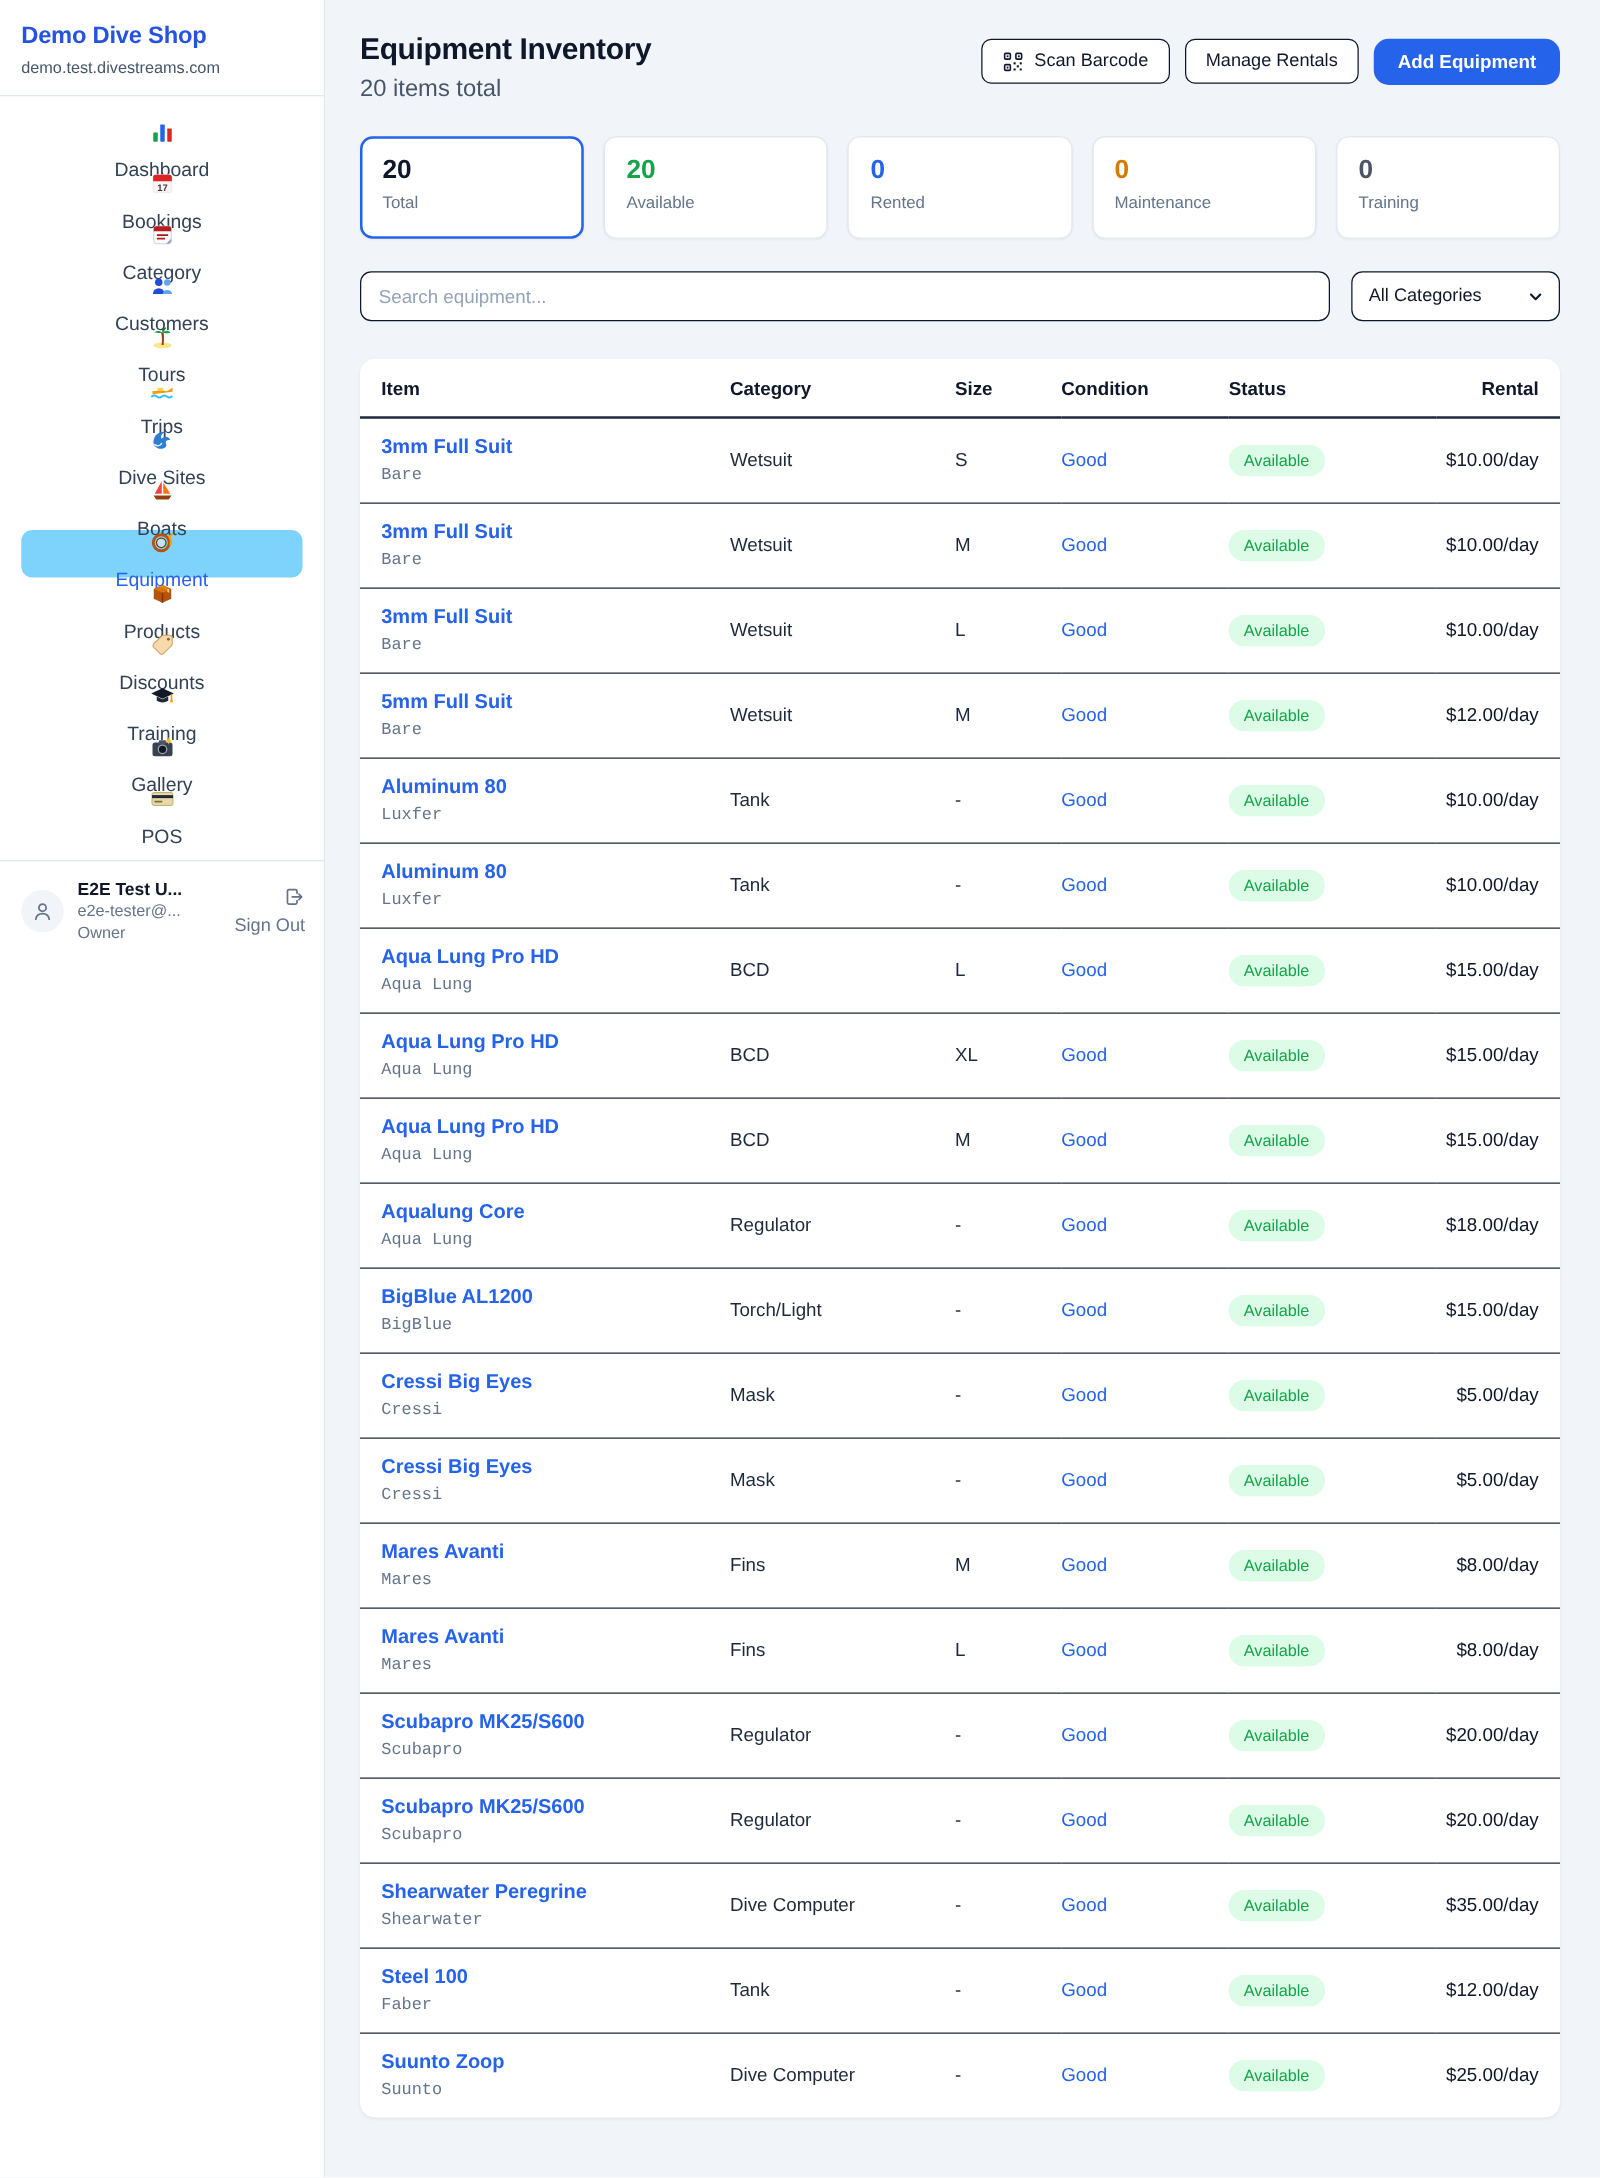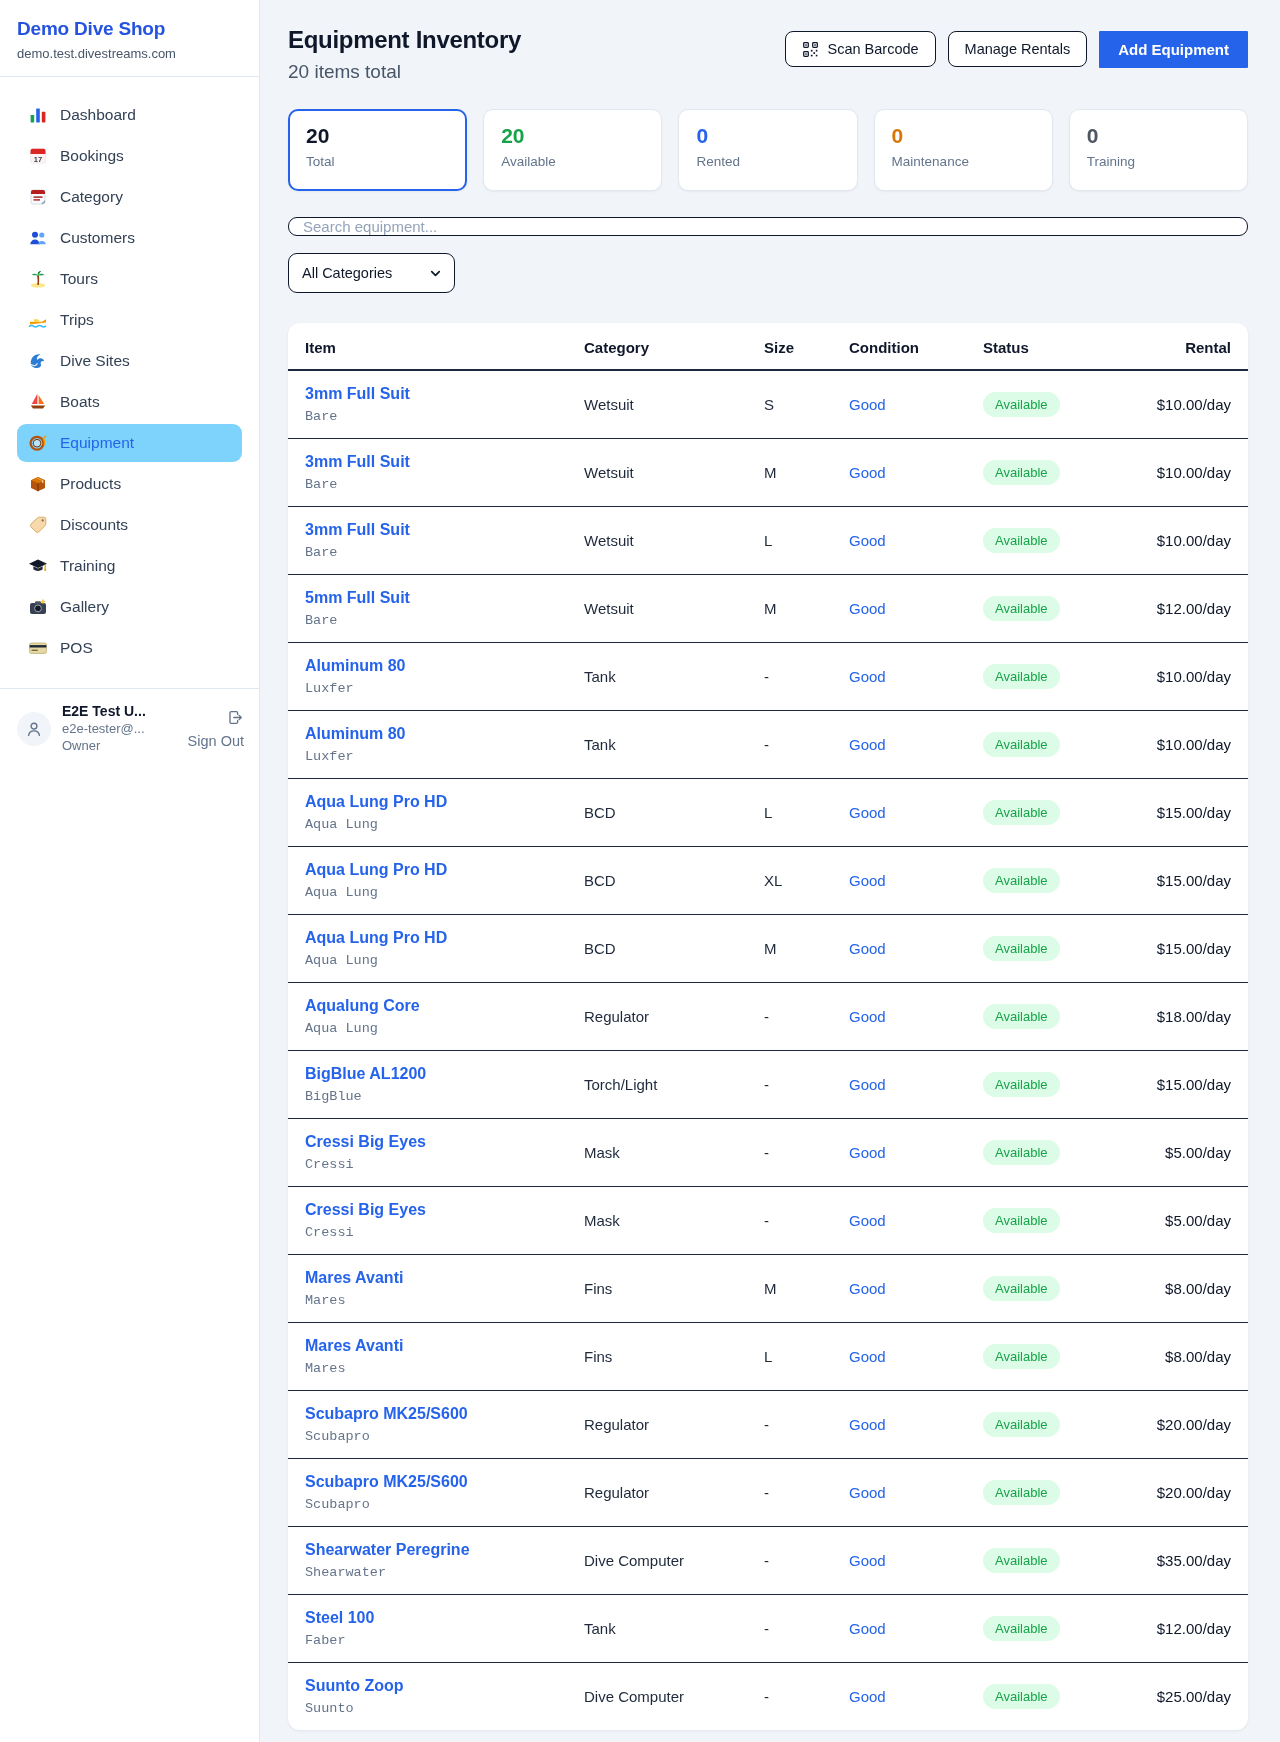--- a/index.html
+++ b/index.html
@@ -11,50 +11,50 @@
   }
   .app { display:flex; width:1280px; height:1742px; }
 
   
   .sidebar { width:260px; flex:none; background:#fff; border-right:1px solid #e2e8f0; display:flex; flex-direction:column; }
   .sb-head { padding:18px 17px 15px; }
   .sb-title { font-size:19px; font-weight:700; color:#2553df; letter-spacing:-0.2px; cursor:pointer; }
   .sb-sub { font-size:13px; color:#475569; margin-top:6px; }
   .sb-divider { border-top:1px solid #e2e8f0; }
   .sb-nav { padding:16px 0 18px; }
-  .nav-item { display:flex; align-items:center; gap:12px; height:38px; margin:3px 17px; padding:0 11px; border-radius:9px; font-size:15.5px; color:#334155; cursor:pointer; }
+  .nav-item { display:flex; align-items:center; gap:12px; height:38px; margin:3px 17px; padding:0 11px; border-radius:9px; font-size:15.5px; color:#334155; cursor:pointer;flex-direction:column; }
   .nav-item.active { background:#7dd3fc; color:#2563eb; font-weight:500; }
   .nav-icon { width:20px; height:20px; flex:none; }
   .nav-icon svg { width:20px; height:20px; display:block; }
   .sb-user { border-top:1px solid #e2e8f0; padding:14px 15px 14px 17px; display:flex; align-items:center; gap:11px; }
   .avatar { width:34px; height:34px; border-radius:50%; background:#f1f5f9; display:flex; align-items:center; justify-content:center; flex:none; }
   .avatar svg { width:20px; height:20px; }
   .user-info { min-width:0; }
   .user-name { font-size:14px; font-weight:700; color:#0f172a; margin-bottom:2px; white-space:nowrap; }
   .user-email,.user-role { font-size:13px; color:#64748b; line-height:1.3; white-space:nowrap; }
   .signout { margin-left:auto; display:flex; align-items:flex-end; gap:7px; background:none; border:none; color:#64748b; font-size:14.5px; font-family:inherit; cursor:pointer; padding:0;flex-direction:column; }
   .signout svg { width:17px; height:17px; }
 
   
   .main { flex:1; padding:26px 32px 0 28px; }
   .page-head { display:flex; justify-content:space-between; align-items:flex-start; }
   .page-title { margin:0; font-size:24px; font-weight:700; color:#0f172a; letter-spacing:-0.3px; }
   .page-sub { margin-top:7px; font-size:19px; color:#475569; }
   .actions { display:flex; gap:12px; margin-top:5px; }
   .btn-outline { height:36px; padding:0 16px; border:1px solid #0f172a; border-radius:8px; background:#fff; font-size:14.5px; font-weight:500; color:#0f172a; display:flex; align-items:center; gap:8px; font-family:inherit; cursor:pointer; }
   .btn-outline svg { width:17px; height:17px; }
-  .btn-primary { height:37px; padding:0 19px; border:none; border-radius:1px; background:#2563eb; color:#fff; font-size:15px; font-weight:600; font-family:inherit; cursor:pointer; }
+  .btn-primary { height:37px; padding:0 19px; border:none; border-radius:12px; background:#2563eb; color:#fff; font-size:15px; font-weight:600; font-family:inherit; cursor:pointer; }
 
   .stats { display:grid; grid-template-columns:repeat(5,1fr); gap:16px; margin-top:26px; }
   .stat-card { background:#fff; border:1px solid #e2e8f0; border-radius:10px; height:82px; padding:14px 17px; box-shadow:0 1px 2px rgba(15,23,42,.05); cursor:pointer; }
   .stat-card.selected { border:2px solid #2563eb; padding:13px 16px; }
   .stat-value { font-size:21px; font-weight:700; line-height:1.1; }
   .stat-label { font-size:13.5px; color:#64748b; margin-top:7px; }
 
-  .filters { display:flex; gap:17px; margin-top:26px;flex-direction:column; }
+  .filters { display:flex; gap:17px; margin-top:26px; }
   .search-input { flex:1; height:40px; border:1px solid #0f172a; border-radius:9px; background:#fff; padding:0 14px; font-size:15px; color:#0f172a; font-family:inherit; outline:none; }
   .search-input::placeholder { color:#94a3b8; }
   .select { width:167px; height:40px; border:1px solid #0f172a; border-radius:9px; background:#fff; display:flex; align-items:center; justify-content:space-between; padding:0 11px 0 13px; font-size:14.5px; color:#0f172a; cursor:pointer; }
   .select svg { width:15px; height:15px; }
 
   .table-card { margin:30px 0 32px; background:#fff; border-radius:12px; box-shadow:0 1px 3px rgba(15,23,42,.07); overflow:hidden; }
   table { width:100%; border-collapse:collapse; table-layout:fixed; }
   th { text-align:left; font-size:15px; font-weight:700; color:#0f172a; padding:16px 0 13px; border-bottom:2px solid #1e293b; }
   th.c-item { padding-left:17px; }
   th.c-rental { text-align:right; padding-right:17px; }

